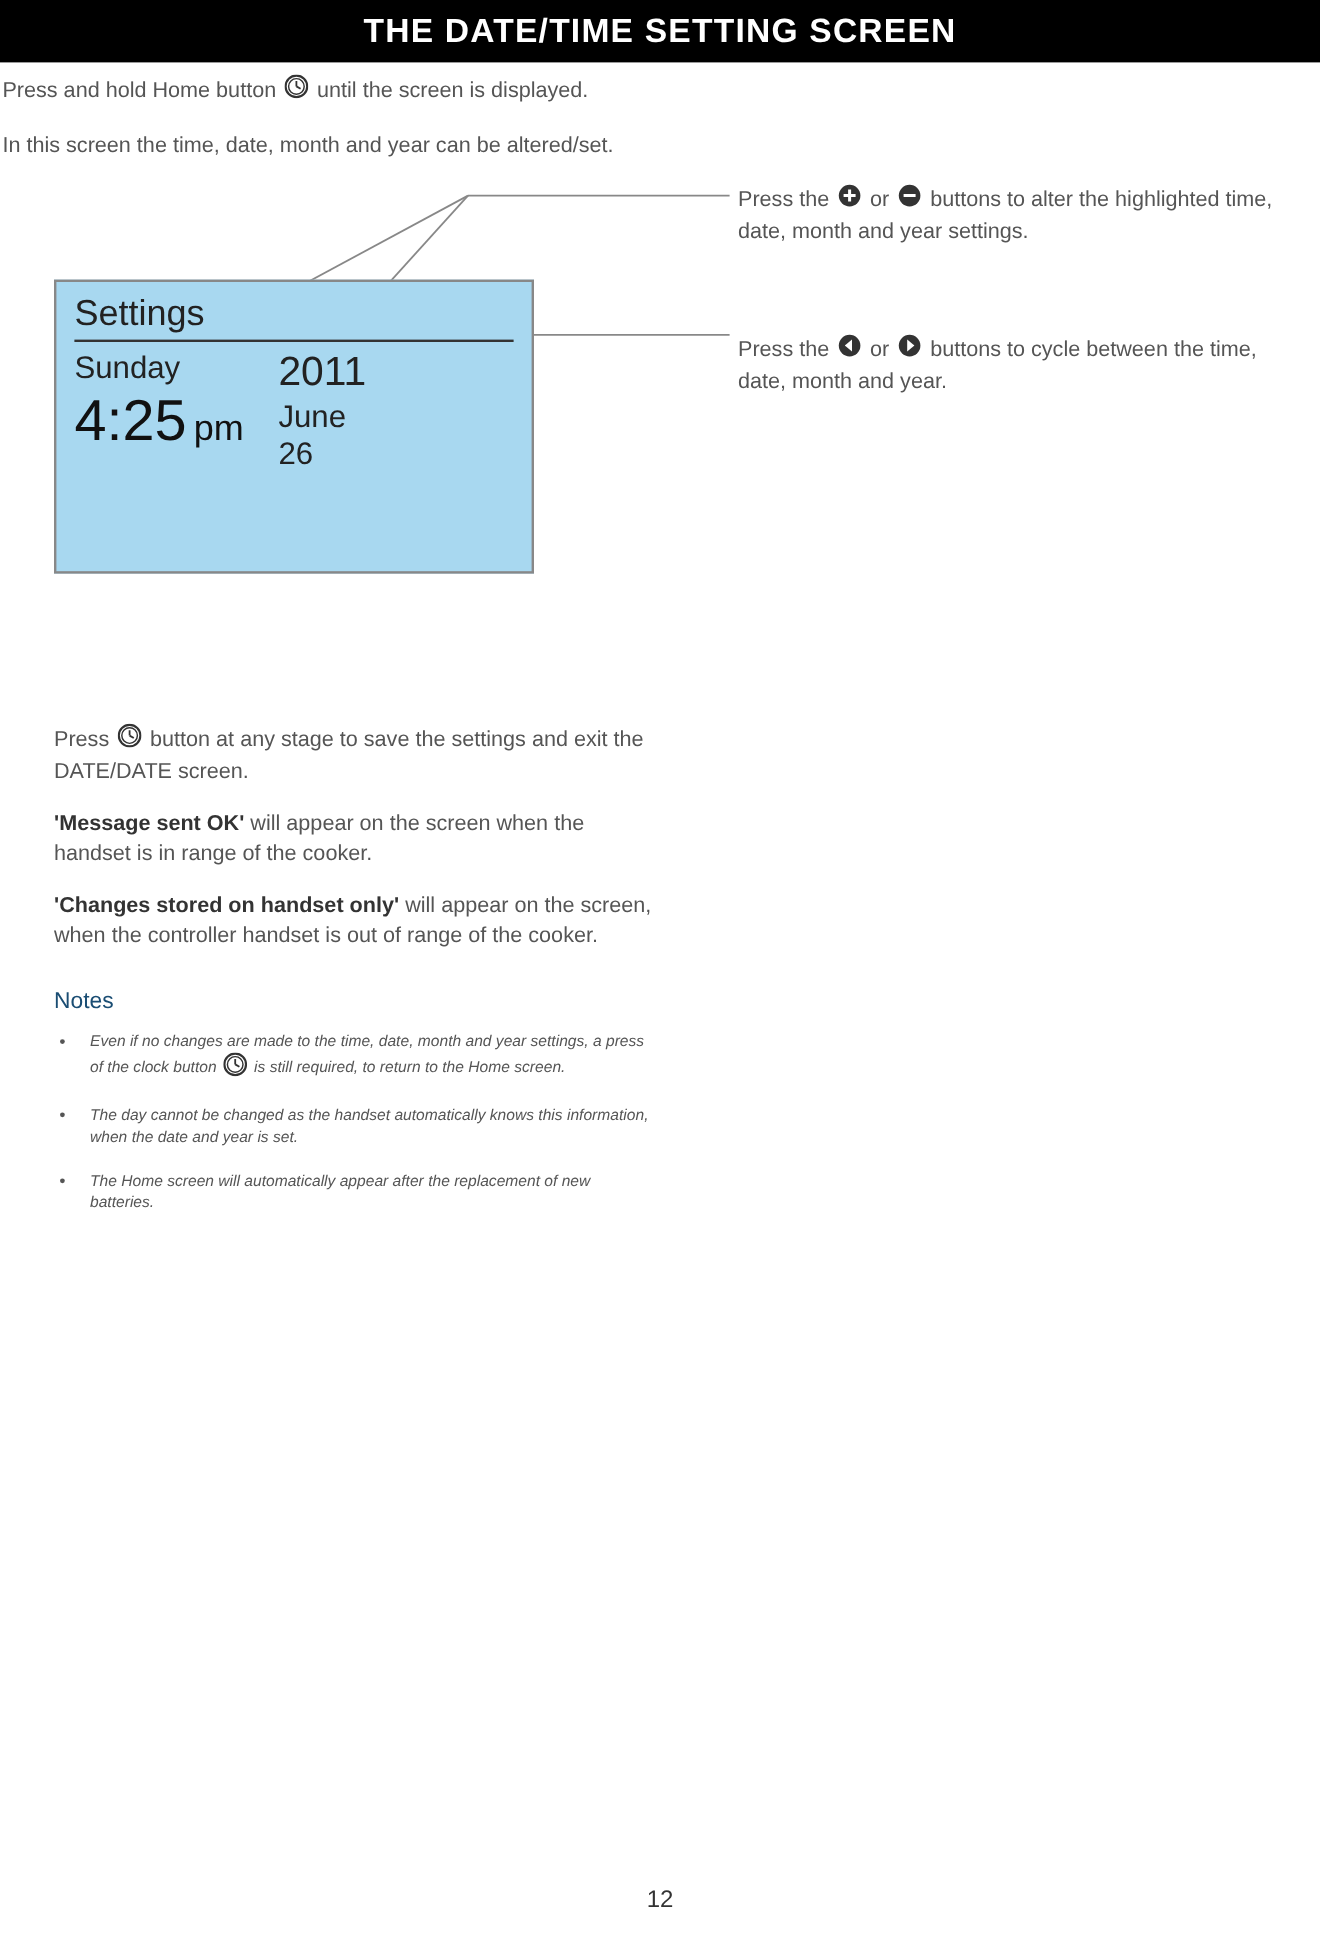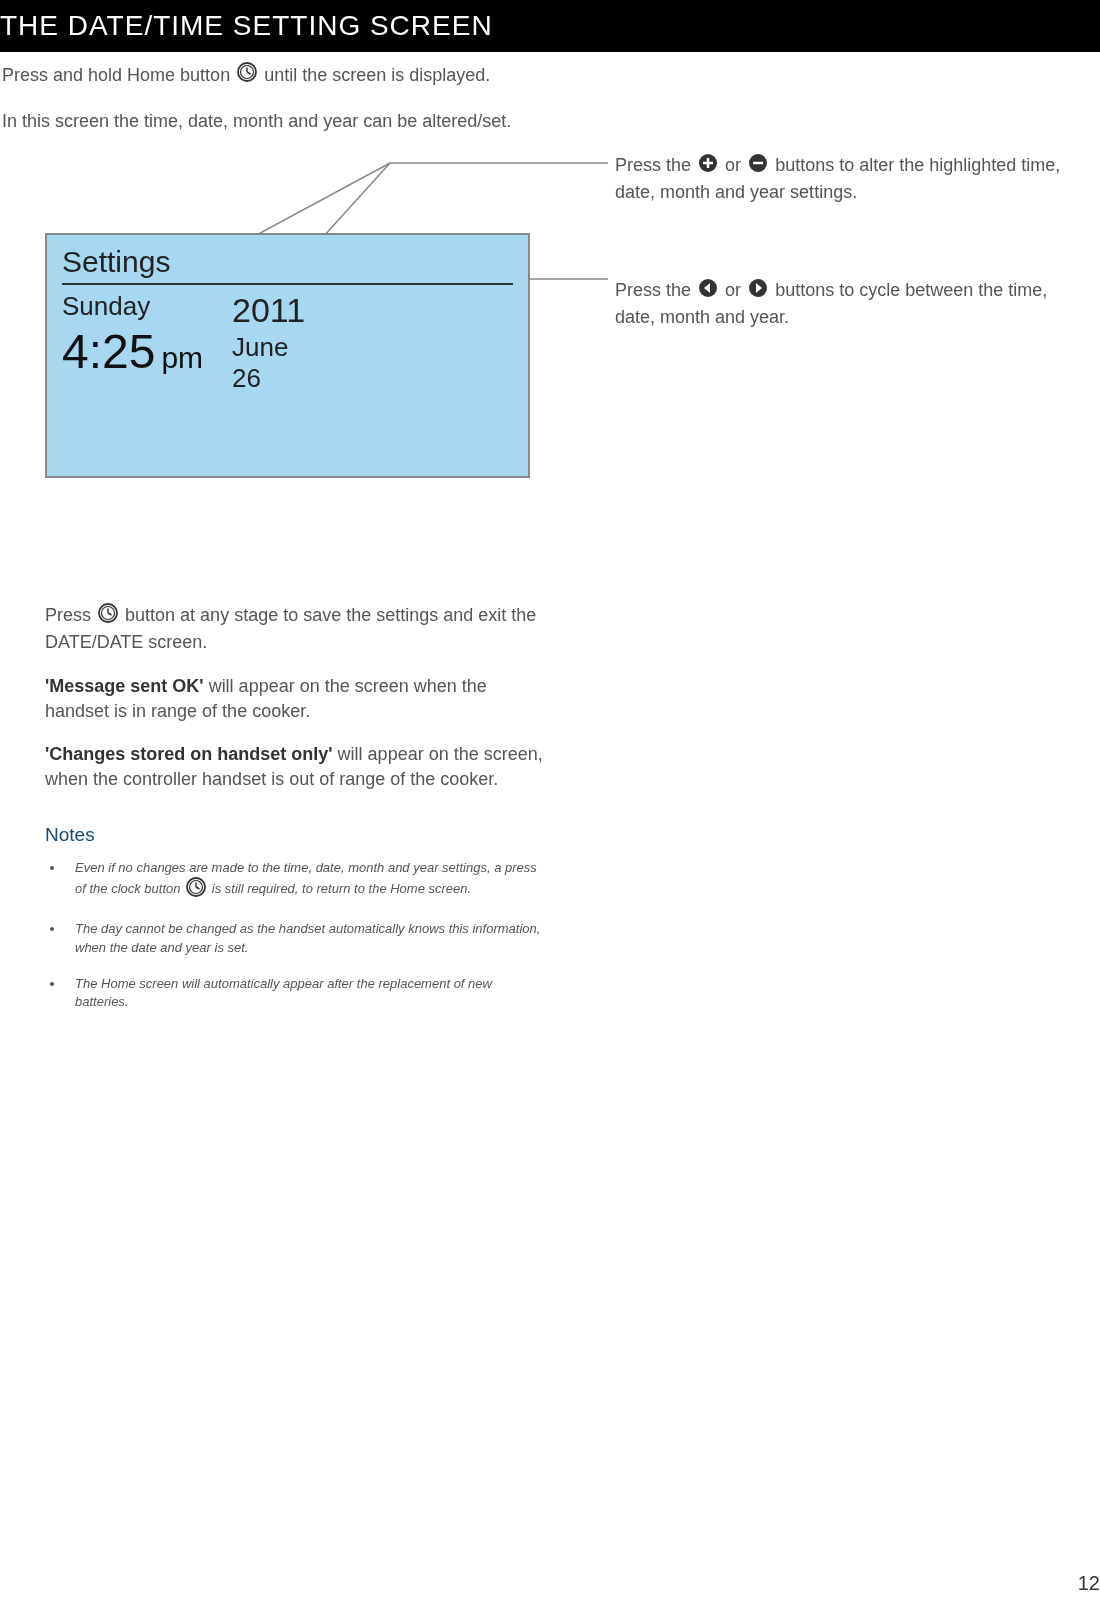--- a/index.html
+++ b/index.html
@@ -7,42 +7,43 @@
     width: 1100px;
     height: 1620px;
     font-family: Arial, Helvetica, sans-serif;
     color: #555;
     background: #fff;
     position: relative;
   }
   .header {
     background: #000;
     color: #fff;
+    text-align: center;
     font-size: 28px;
-    font-weight: normal;
+    font-weight: bold;
     letter-spacing: 1px;
     padding: 10px 0;
   }
   .intro {
     padding: 10px 0 0 2px;
     font-size: 18px;
     color: #555;
     line-height: 1.5;
   }
   .intro p { margin-bottom: 18px; }
   .main-area {
     position: relative;
     width: 100%;
     height: 450px;
   }
   .device-screen {
     position: absolute;
     left: 45px;
     top: 80px;
-    width: 485px;
+    width: 400px;
     height: 245px;
     background: #a8d8f0;
     border: 2px solid #888;
     padding: 10px 15px;
   }
   .device-screen .title {
     font-family: Arial, sans-serif;
     font-size: 30px;
     color: #222;
     font-weight: normal;
@@ -126,21 +127,21 @@
     color: #555;
     margin-bottom: 18px;
     font-size: 13px;
     line-height: 1.4;
     padding-left: 10px;
   }
   .page-num {
     position: absolute;
     bottom: 25px;
     width: 100%;
-    text-align: right;
+    text-align: center;
     font-size: 20px;
     color: #333;
   }
   .bold { font-weight: bold; color: #333; }
 </style>
 </head>
 <body>
 
 <svg width="0" height="0" style="position:absolute">
   <defs>

